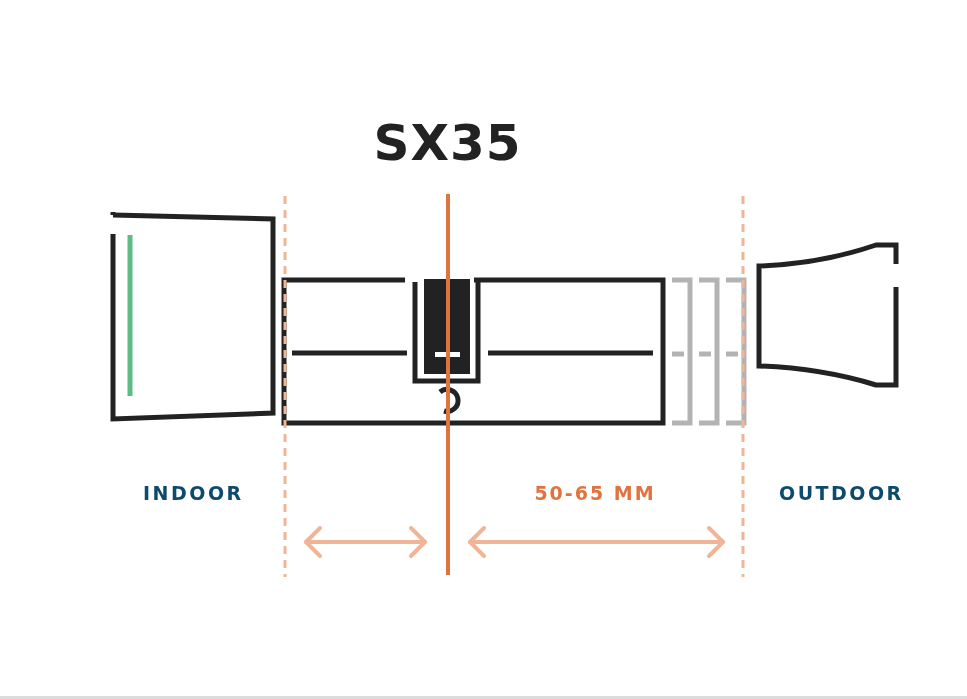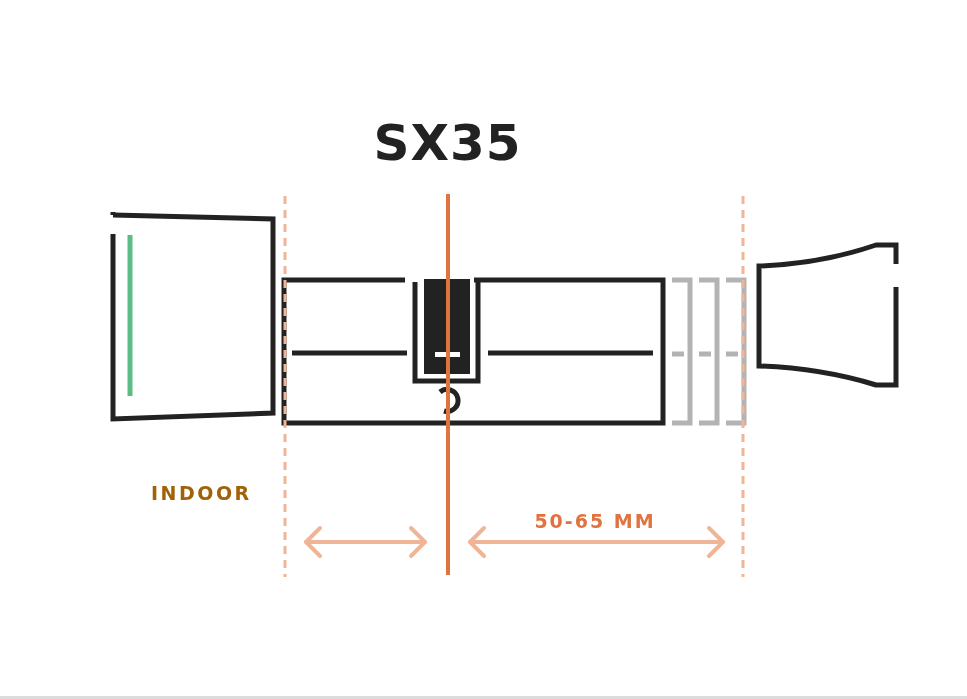--- a/index.html
+++ b/index.html
@@ -2,21 +2,21 @@
 <html><head>
 <meta charset="utf-8">
 <style>
   html, body { margin:0; padding:0; background:#ffffff; }
   body { width:967px; height:699px; position:relative; overflow:hidden; font-family:"DejaVu Sans","Liberation Sans",sans-serif; }
   .frame { position:absolute; left:0; top:12px; width:967px; height:696px; background:#ffffff; }
   .bottom-rule { position:absolute; left:0; top:696px; width:967px; height:3px; background:#dcdcdc; }
   svg { position:absolute; left:0; top:0; }
   .title { position:absolute; left:0; width:895px; top:102px; text-align:center; font-weight:bold; font-size:50px; color:#222222; letter-spacing:1px; }
   .lbl { position:absolute; font-weight:bold; font-size:19px; letter-spacing:2.5px; }
-  .gray { color:#a16207;margin-left:8px; }
+  .gray { color:#0c4a6e; }
   .orange { color:#e0733f; text-align:center; line-height:26px; letter-spacing:2px; }
 </style>
 </head>
 <body>
 
 <div class="frame">
   <svg width="967" height="699" viewBox="0 0 967 699">
 
     <g fill="none" stroke="#222222" stroke-width="5" stroke-linejoin="miter">
       <polyline points="113,203 273,207 273,401 113,407 113,222"></polyline>
@@ -63,16 +63,17 @@
     <g fill="none" stroke="#f0b596" stroke-width="4" stroke-linecap="round" stroke-linejoin="round">
       <line x1="470" y1="530" x2="723" y2="530"></line>
       <polyline points="484,516 470,530 484,544"></polyline>
       <polyline points="709,516 723,530 709,544"></polyline>
     </g>
   </svg>
 
   <div class="title">SX35</div>
 
   <div class="lbl gray" style="left:143px; top:470px;">INDOOR</div>
+  <div class="lbl gray" style="left:779px; top:470px;">OUTDOOR</div>
 
-  <div class="lbl orange" style="left:520px; top:468px; width:150px;margin-top:28px;">50-65 MM</div>
+  <div class="lbl orange" style="left:520px; top:468px; width:150px;">50-65 MM</div>
 </div>
 <div class="bottom-rule"></div>
 
 </body></html>

